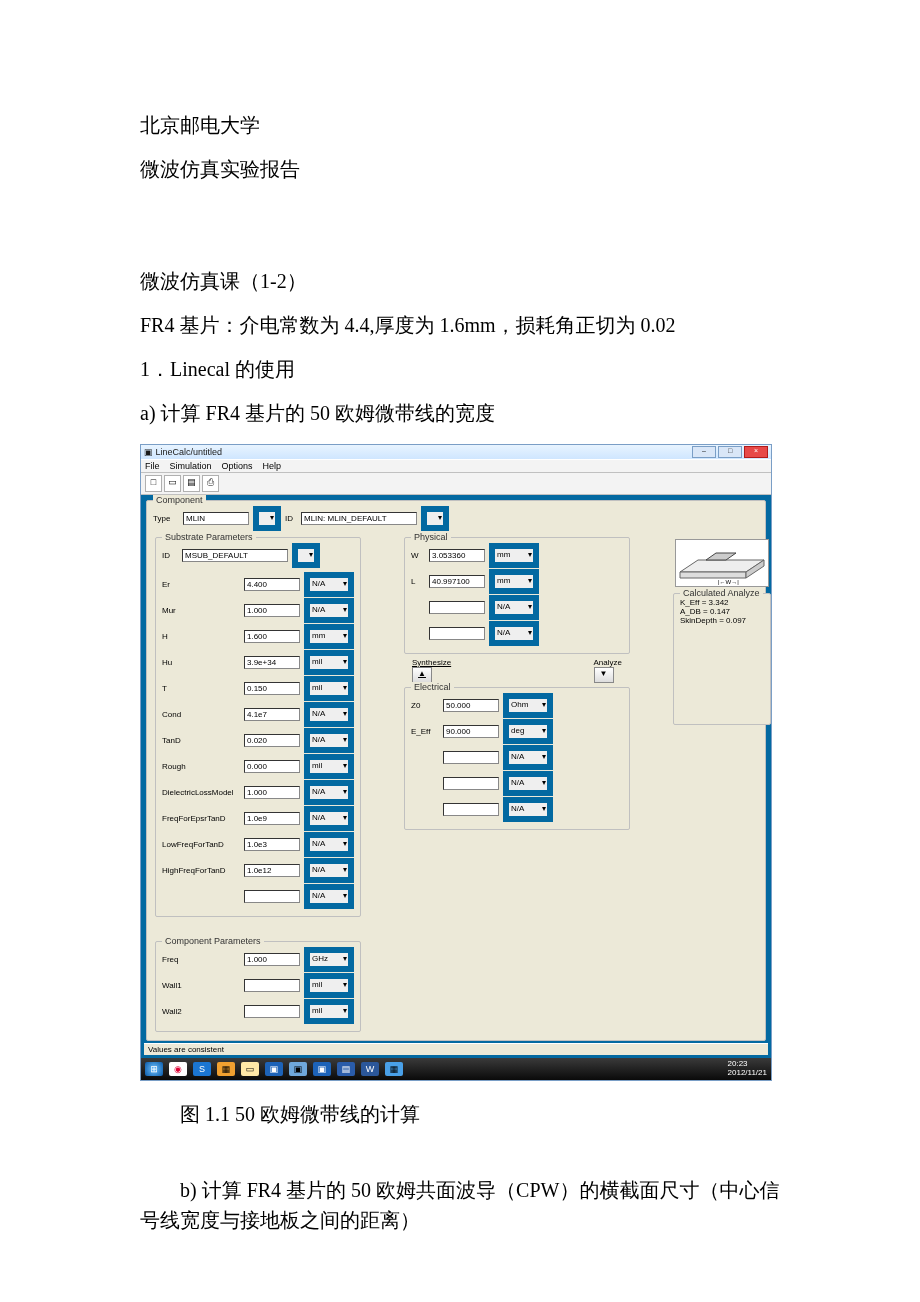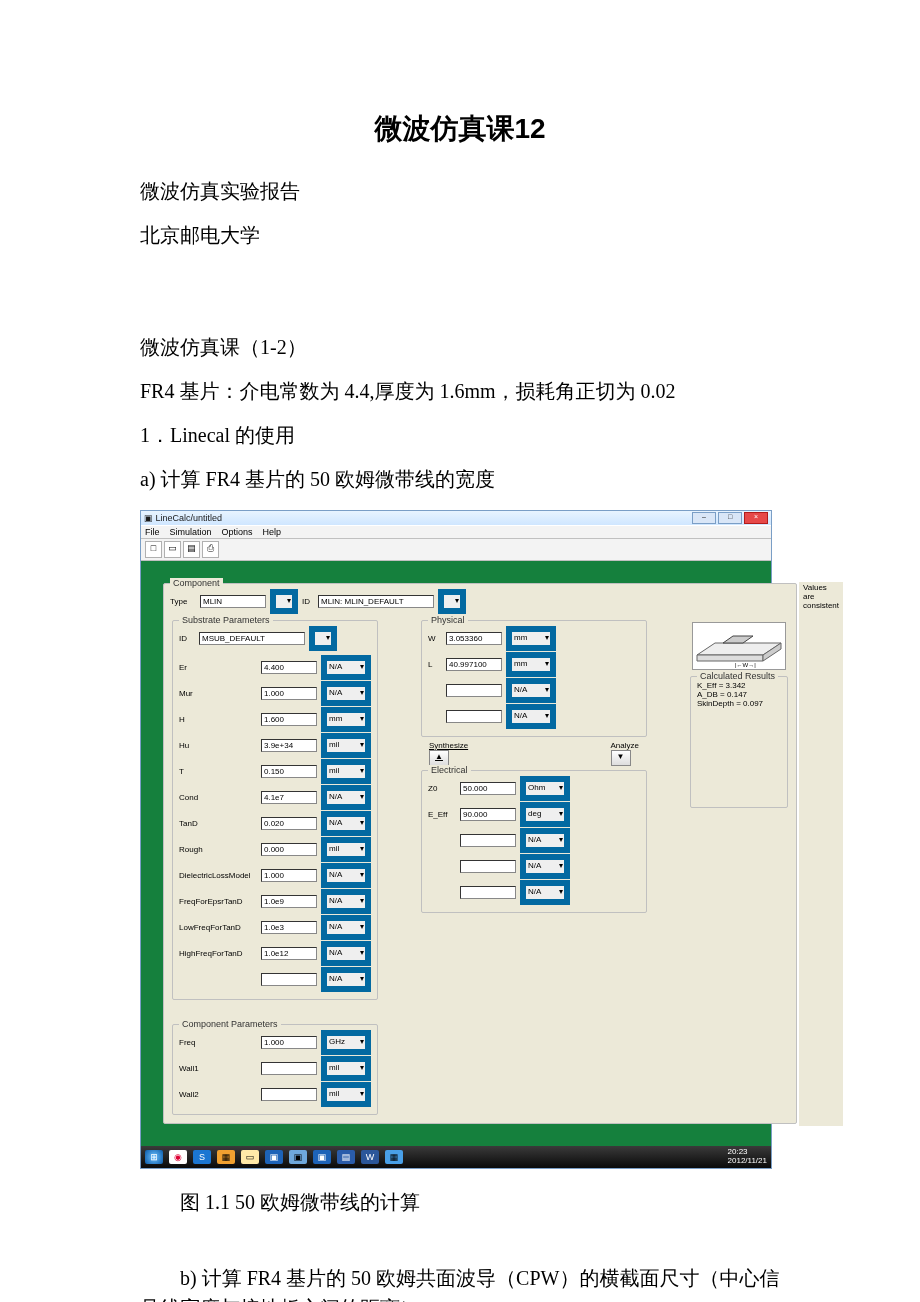--- a/index.html
+++ b/index.html
@@ -92,23 +92,23 @@
     width: 15px;
     height: 15px;
     border: 1px solid #b0b0b0;
     background: #fff;
     font-size: 9px;
     line-height: 13px;
     text-align: center;
   }
   .shot-body {
     display: flex;
-    flex-direction: row;
-    background: #15803d;
-    padding: 20px;
+    flex-direction: column;
+    background: #0369a1;
+    padding: 3px;
   }
   .grp {
     border: 1px solid #c0c0c0;
     border-radius: 2px;
     margin: 2px;
     padding: 4px 6px 6px 6px;
     background: #ece9d8;
     position: relative;
   }
   .grp > .legend {
@@ -217,24 +217,23 @@
     color: #fff;
     font-size: 8px;
     line-height: 1.1;
   }
 
 </style>
 </head>
 <body>
 
 <div class="page">
-  <h1 class="title">微波仿真课12</h1>
-
+
+  <p>北京邮电大学</p>
   <p>微波仿真实验报告</p>
-  <p>北京邮电大学</p>
 
   <div class="spacer"></div>
 
   <p>微波仿真课（1-2）</p>
   <p>FR4 基片：介电常数为 4.4,厚度为 1.6mm，损耗角正切为 0.02</p>
   <p>1．Linecal 的使用</p>
   <p>a) 计算 FR4 基片的 50 欧姆微带线的宽度</p>
 
   <div class="shot-wrap">
     <div class="shot watermark">
@@ -453,21 +452,21 @@
                   <svg width="92" height="46" viewBox="0 0 92 46">
                     <polygon points="4,32 70,32 88,20 22,20" fill="#eee" stroke="#666"></polygon>
                     <polygon points="4,38 70,38 70,32 4,32" fill="#ddd" stroke="#666"></polygon>
                     <polygon points="70,38 88,26 88,20 70,32" fill="#ccc" stroke="#666"></polygon>
                     <polygon points="30,20 50,20 60,13 40,13" fill="#ccc" stroke="#444"></polygon>
                     <text x="42" y="44" font-size="6" fill="#000">|←W→|</text>
                   </svg>
                 </div>
               </div>
               <div class="grp" style="min-height:120px;">
-                <span class="legend">Calculated Results</span>
+                <span class="legend">Calculated Analyze</span>
                 <div style="font-size:8px;">K_Eff = 3.342</div>
                 <div style="font-size:8px;">A_DB = 0.147</div>
                 <div style="font-size:8px;">SkinDepth = 0.097</div>
               </div>
             </div>
           </div>
         </div>
 
         <div class="statusbar">
           <span>Values are consistent</span>

